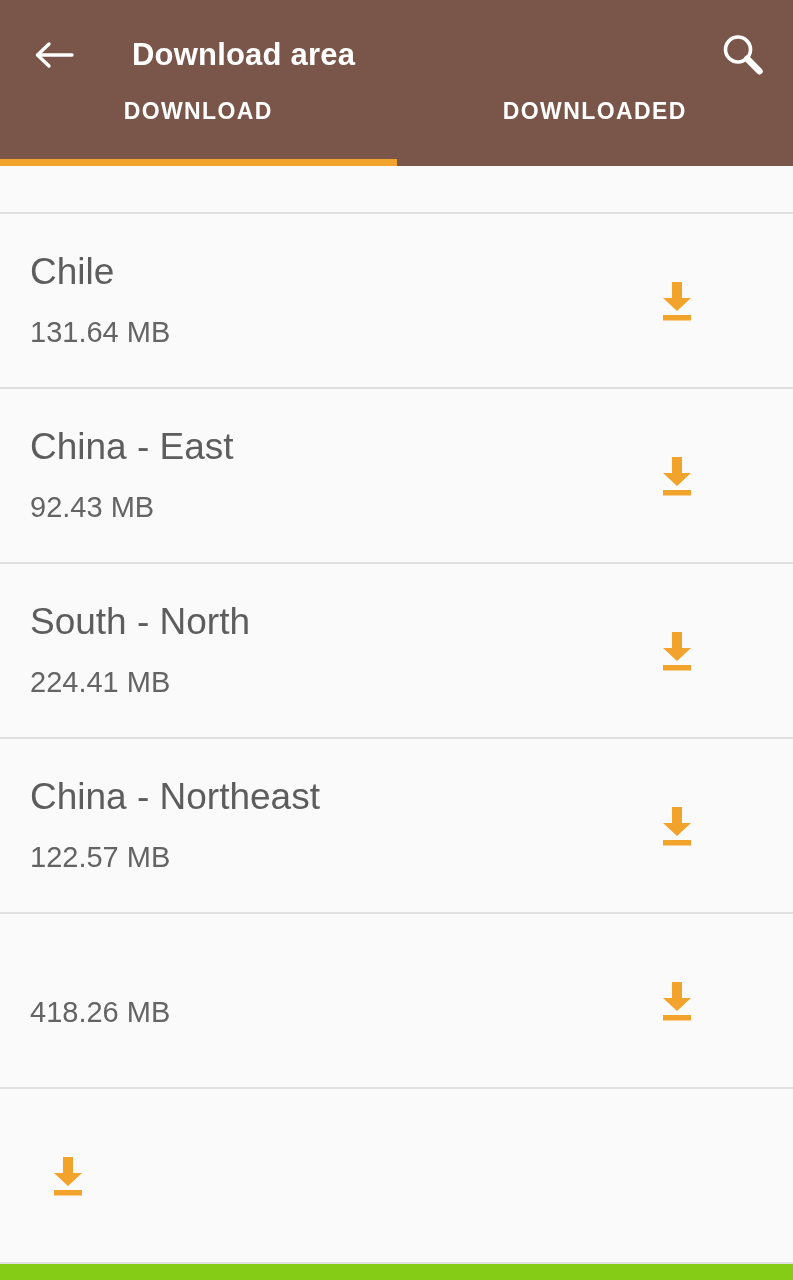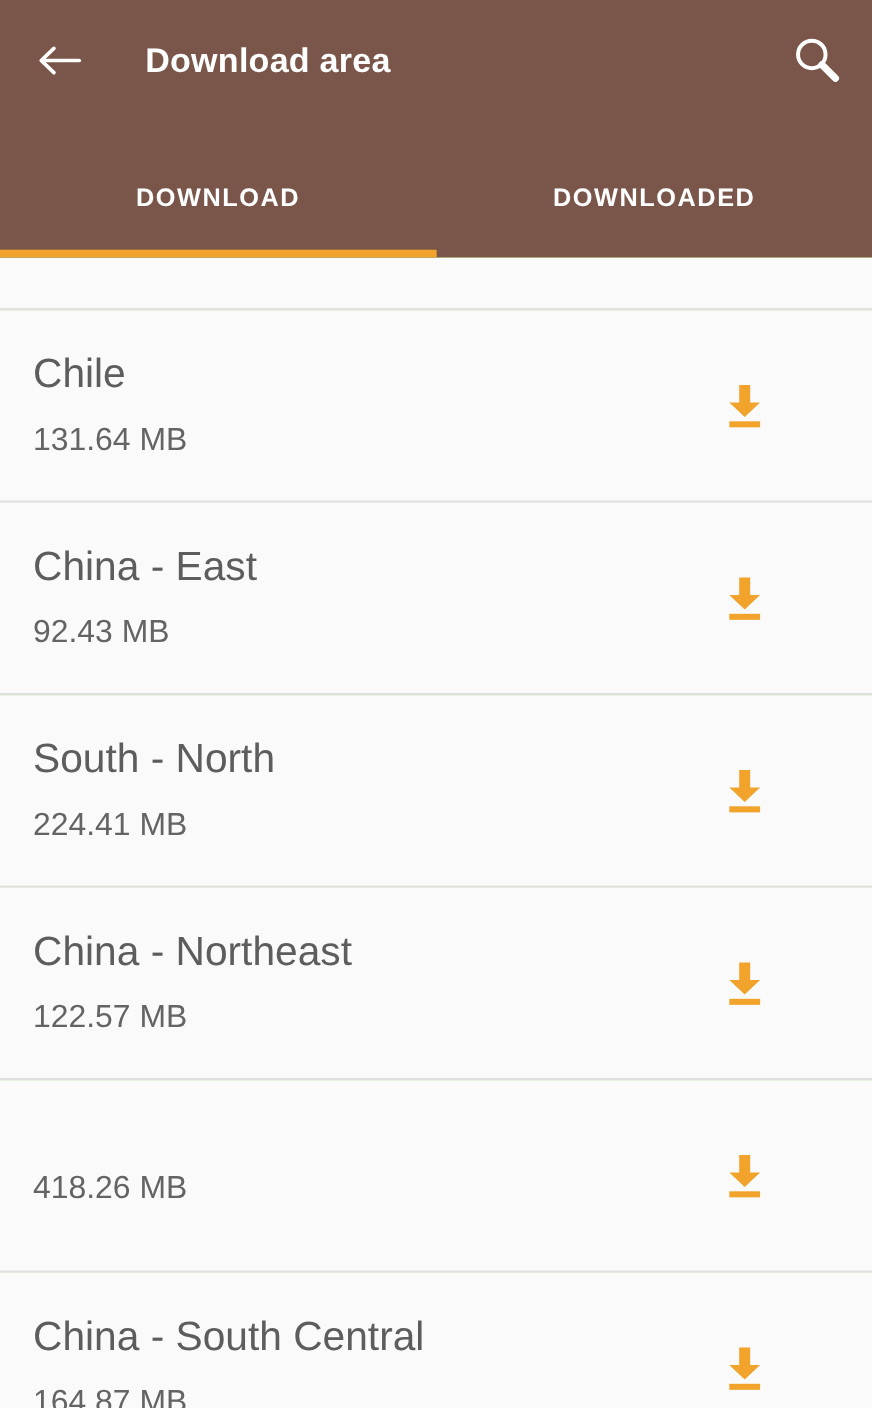--- a/index.html
+++ b/index.html
@@ -19,21 +19,21 @@
     height: 1280px;
     background: #fafafa;
     display: flex;
     flex-direction: column;
   }
 
   
   .appbar {
     background: #7a564a;
     flex: 0 0 auto;
-    height: 234px;
+    height: 166px;
     position: relative;
     box-sizing: border-box;
   }
   .appbar-top {
     height: 110px;
     display: flex;
     align-items: center;
     padding: 0 22px 0 28px;
     box-sizing: border-box;
   }
@@ -268,24 +268,20 @@
         <span>
           <svg width="40" height="46" viewBox="0 0 40 46" aria-hidden="true">
             <path d="M15 4 H25 V20 H34 L20 33 L6 20 H15 Z" fill="#f2a32b"></path>
             <rect x="6" y="37" width="28" height="5.5" fill="#f2a32b"></rect>
           </svg>
         </span>
       </div>
     </div>
 
     <div class="row">
-      <div class="row-text">
-        <div class="row-name">China - South Central</div>
-        <div class="row-size">164.87 MB</div>
-      </div>
       <div class="dl-btn">
         <span>
           <svg width="40" height="46" viewBox="0 0 40 46" aria-hidden="true">
             <path d="M15 4 H25 V20 H34 L20 33 L6 20 H15 Z" fill="#f2a32b"></path>
             <rect x="6" y="37" width="28" height="5.5" fill="#f2a32b"></rect>
           </svg>
         </span>
       </div>
     </div>
 

